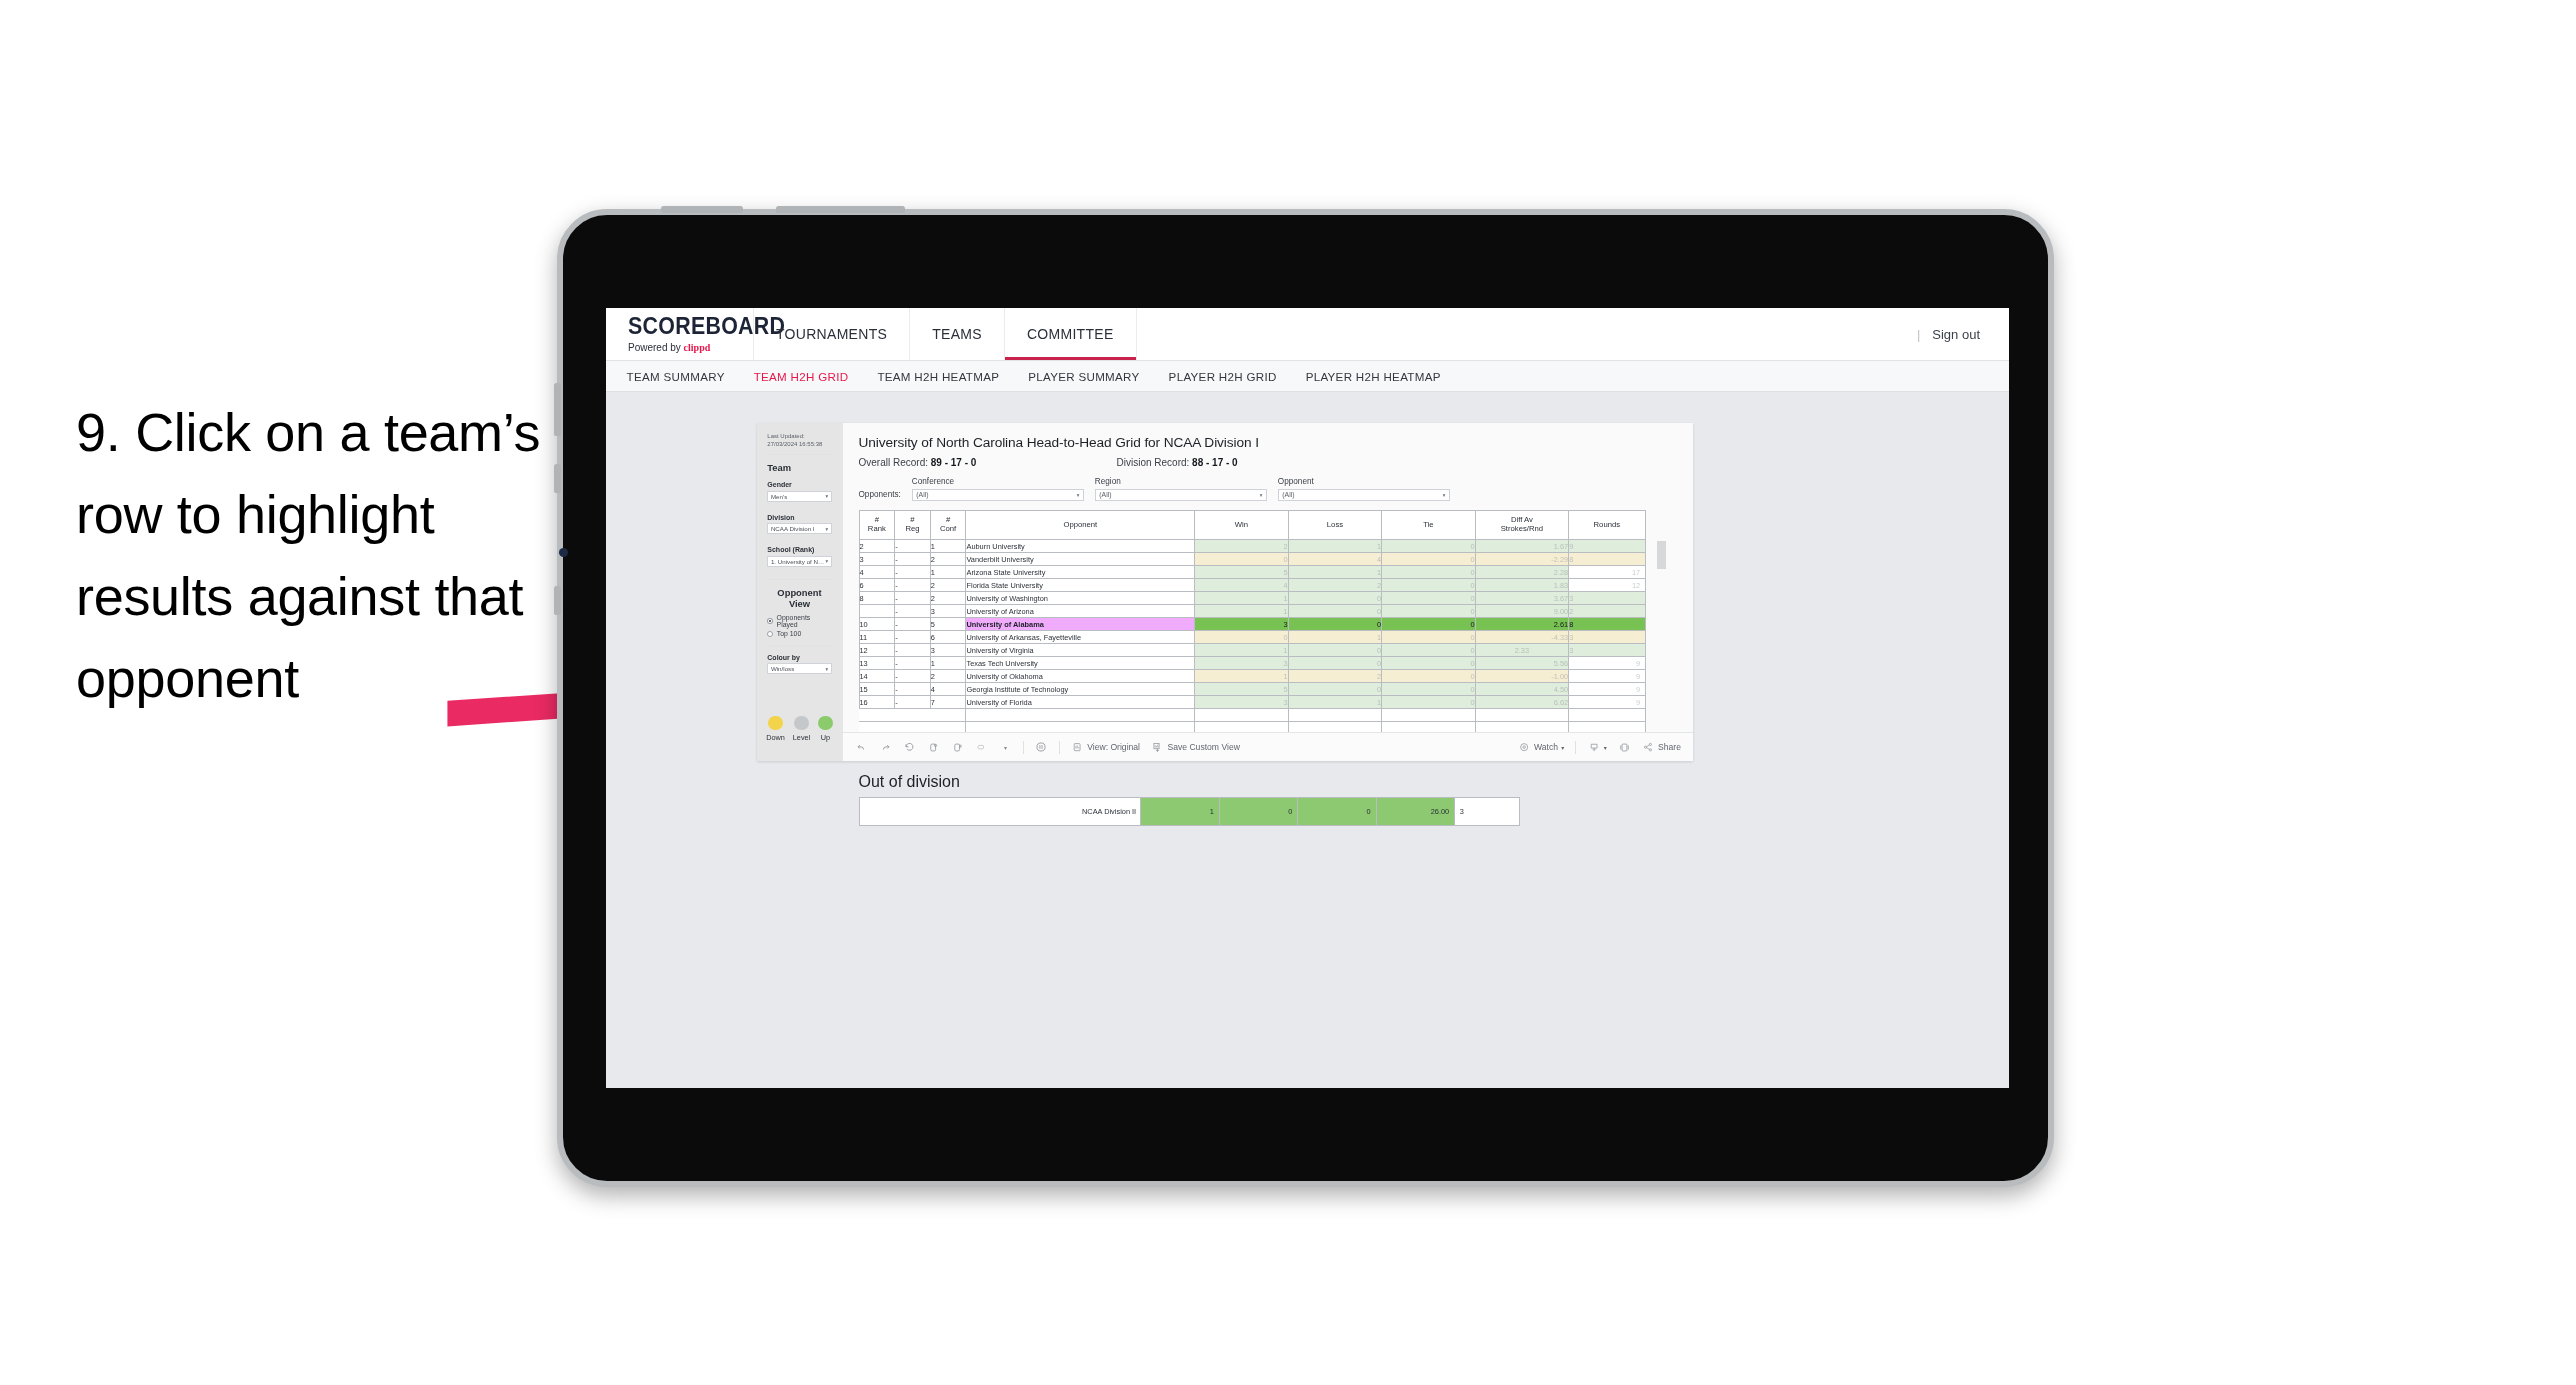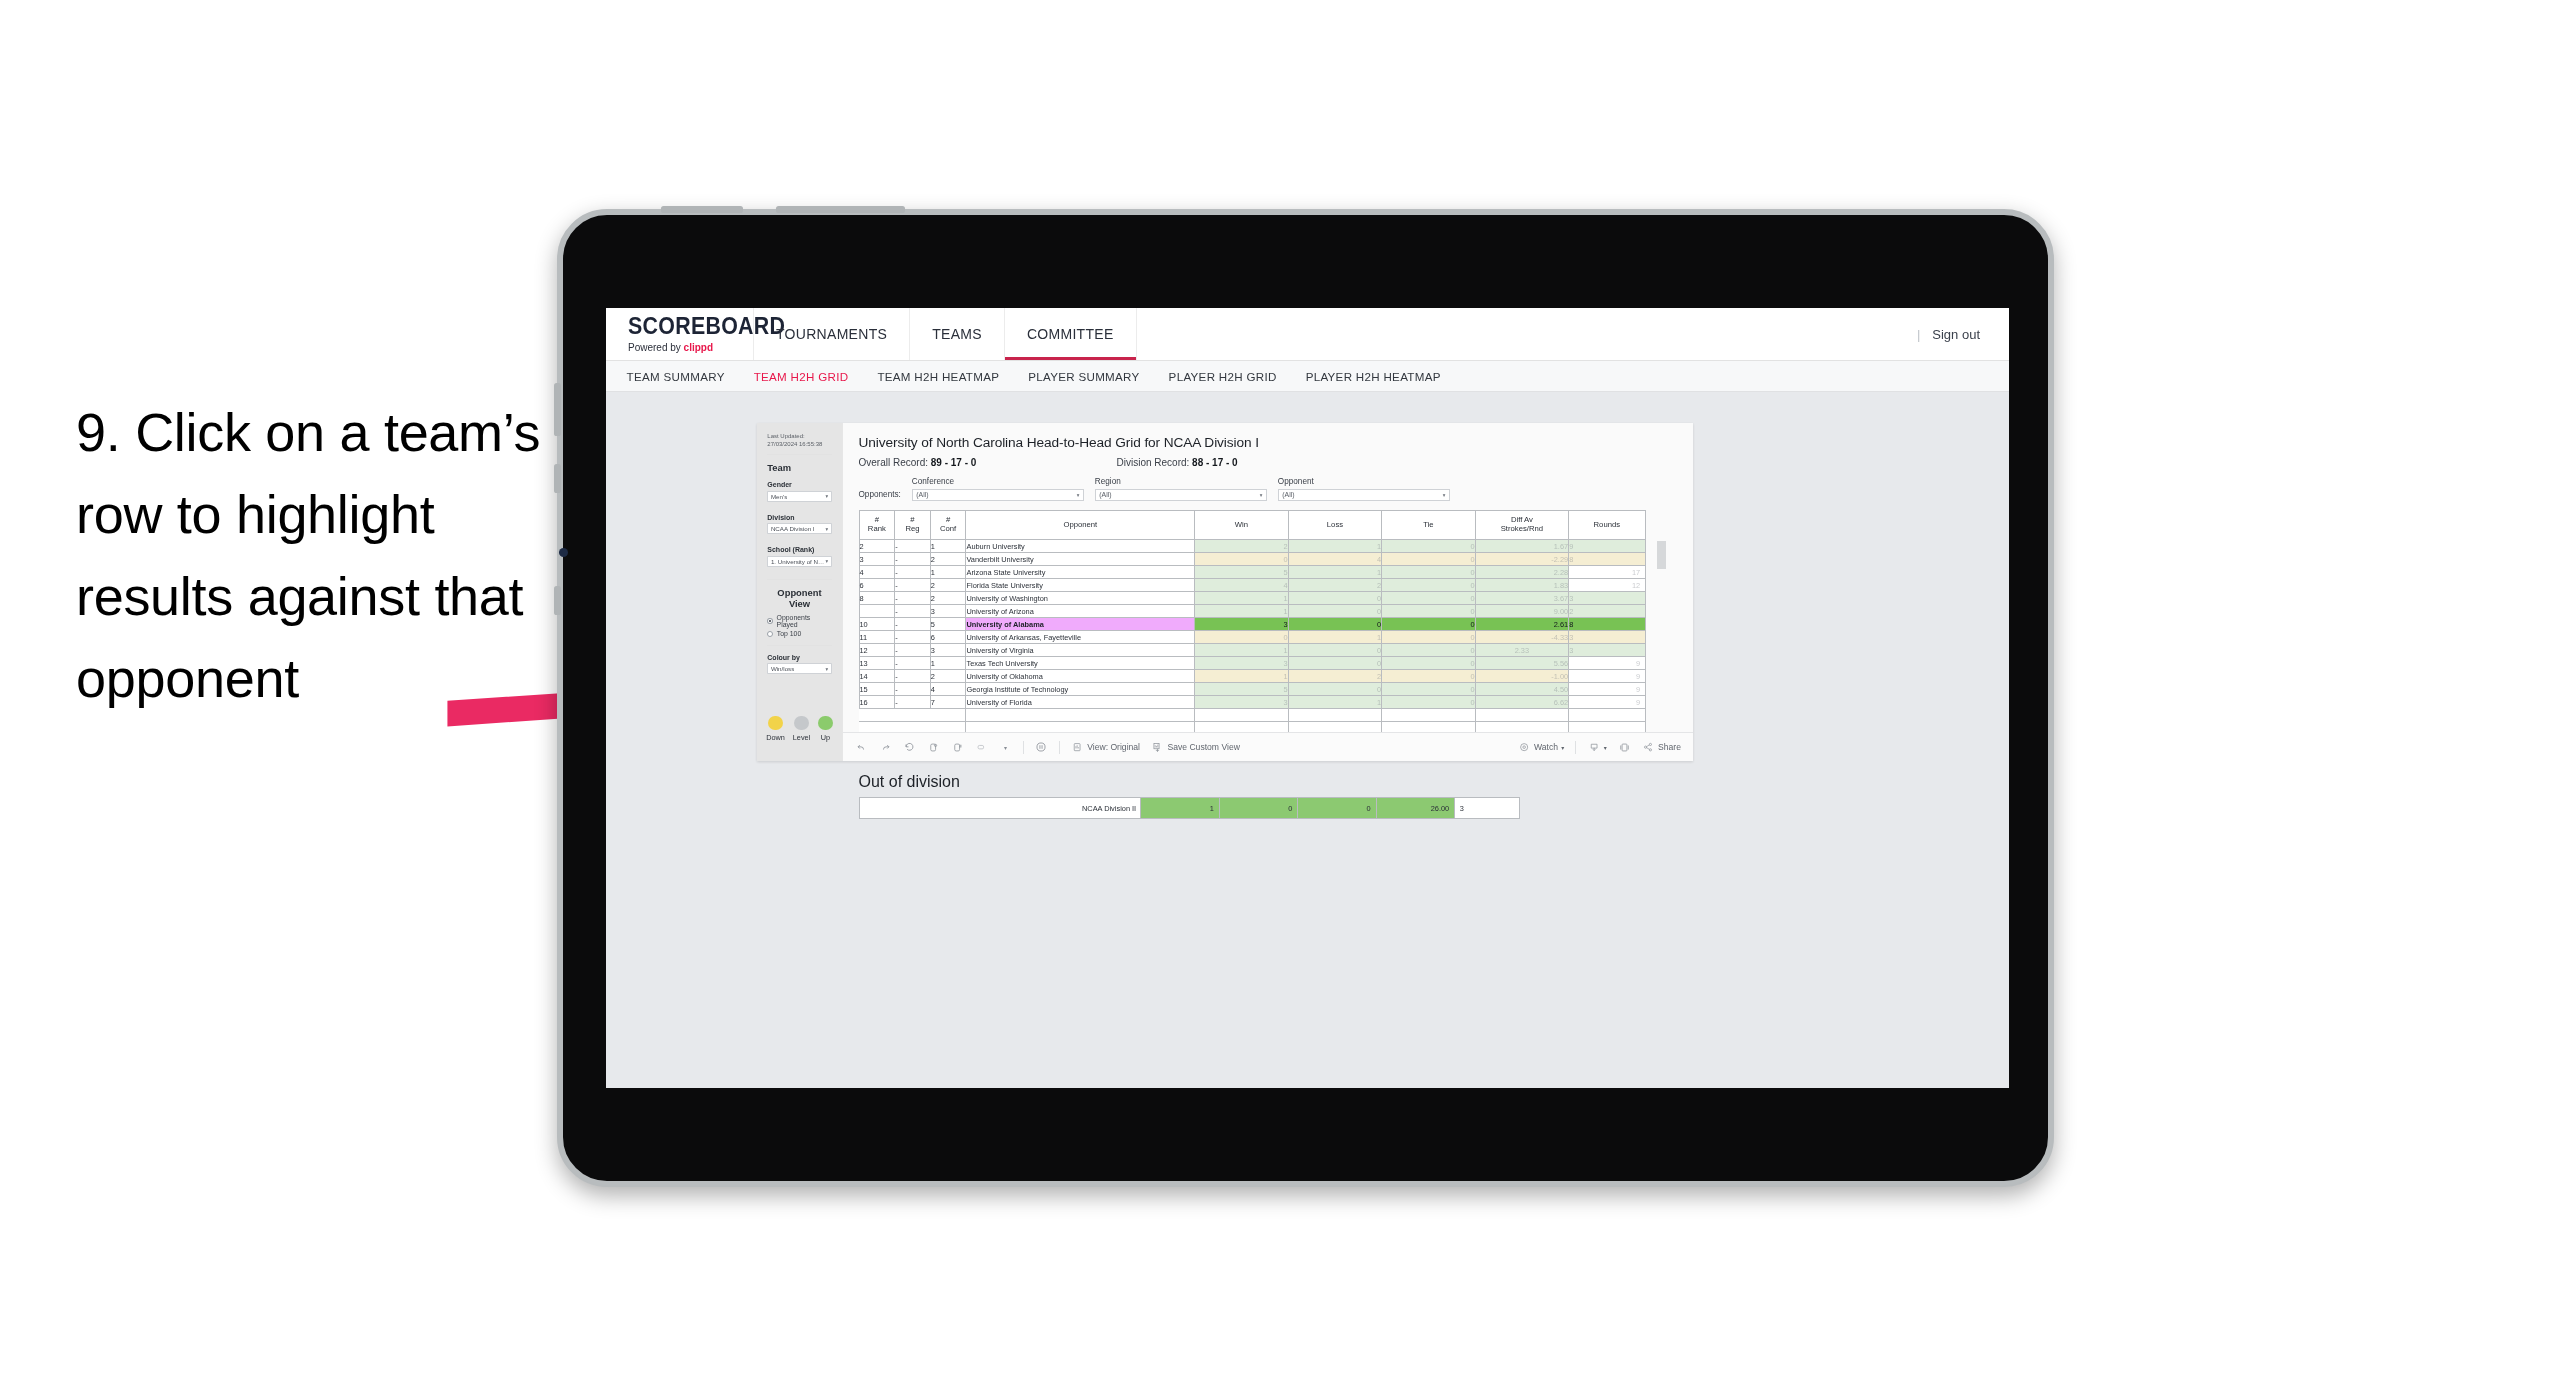--- a/index.html
+++ b/index.html
@@ -58,21 +58,21 @@
     height: 53px; background: #ffffff;
     display: flex; align-items: stretch;
     border-bottom: 0.9px solid #e2e2e2;
     position: relative;
   }
   #logo-block { width: 148px; display:flex; flex-direction:column; justify-content:center; padding-left: 22px;
                 border-right: 0.9px solid #ececec; }
   #logo-word { font-size: 23px; font-weight: 800; letter-spacing: 0.3px; color:#1d2435; line-height:1;
                font-family:"Liberation Sans", sans-serif; transform: scaleX(0.93); transform-origin:left; }
   #logo-sub { font-size: 10px; color:#2b2f3a; margin-top: 3.4px; }
-  #logo-sub b { color:#e8174b; font-weight: 800; }
+  #logo-sub b { color:#e8174b; font-weight: 800; font-family: Liberation Serif, serif; }
   .topnav {
     display:flex; align-items:center; padding: 0 22px;
     font-size: 14px; color:#2a2f3a; letter-spacing:0.3px;
     border-right: 0.9px solid #ececec; position:relative; cursor:pointer;
   }
   .topnav.active::after {
     content:""; position:absolute; left: 0; right: 0; bottom: 0; height: 3.4px; background:#c8234c;
   }
   #topright { margin-left:auto; display:flex; align-items:center; gap: 12px; padding-right: 29px;
               font-size: 13px; color:#3b414c; }
@@ -153,21 +153,21 @@
   tr.row-dim td.num, tr.row-dim td.rounds { color: rgba(120,125,132,0.40); }
   tr.row-hl td.c-opp { background:#f0abfc; color:#1d2127;font-weight:bold; }
   tr.row-hl td.num, tr.row-hl td.rounds { background:#78c254; color:#13181d; }
 
   .blank-body td { height: 13px; background:#fff; border:0.9px solid #b9bcc0; }
   #tbl-scroll { position:absolute; right: 0; top: 31px; width: 8.6px; height: 125px; }
   #tbl-scroll .thumb { position:absolute; top:0; left:0; width:8.6px; height: 27.5px; background:#d6d8da; }
 
   #ood-title { margin-top: 12px; font-size: 16px; color:#1d2127; }
   table.ood { border-collapse: collapse; table-layout: fixed; width: 661px; margin-top: 6px; font-size: 7.4px; color:#2b3038; }
-  table.ood td { border: 0.9px solid #b9bcc0; height: 21px; padding:0; }
+  table.ood td { border: 0.9px solid #b9bcc0; height: 28px; padding:0; }
   table.ood td.name { text-align:right; padding-right: 4.3px; background:#fff; }
   table.ood td.g { background:#8cc971; text-align:right; padding-right:5.2px; }
   table.ood td.gr { background:#fff; text-align:left; padding-left:4.3px; }
 
   
   #vtoolbar {
     position:absolute; left:0; right:0; bottom:0; height: 29px; background:#fbfbfb;
     border-top: 0.9px solid #e4e5e7; display:flex; align-items:center; padding: 0 12px; gap: 11px;
     font-size: 8.6px; color:#61666e;
   }

